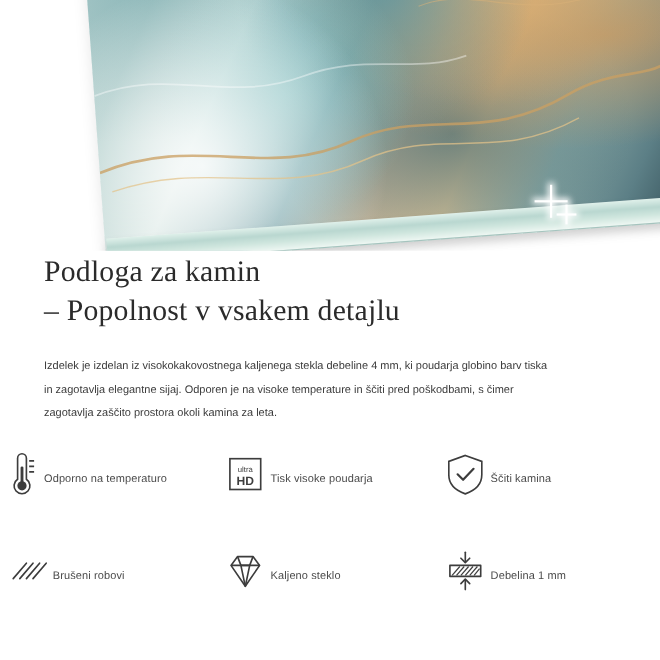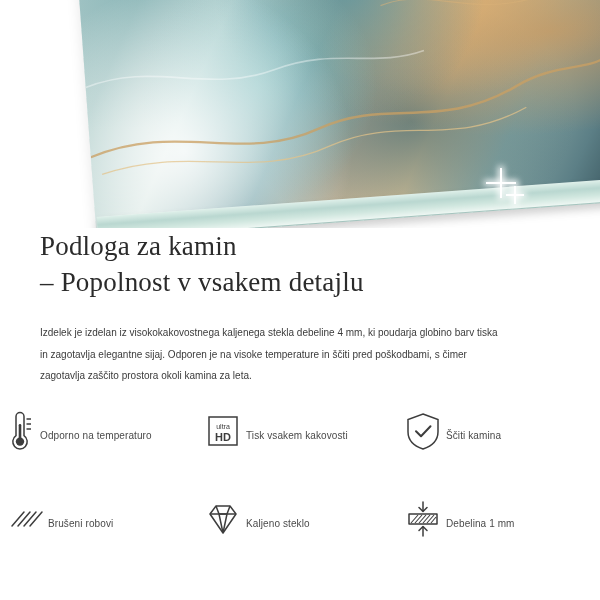--- a/index.html
+++ b/index.html
@@ -211,21 +211,21 @@
     </div>
 
     <div class="feature">
       <div class="ic">
         <svg width="46" height="46" viewBox="0 0 46 46">
           <rect x="9" y="9" width="28" height="28" fill="none" stroke="#3d3d3d" stroke-width="1.5"></rect>
           <text x="23" y="21" text-anchor="middle" font-family="Liberation Sans, sans-serif" font-size="7" fill="#3d3d3d">ultra</text>
           <text x="23" y="32.5" text-anchor="middle" font-family="Liberation Sans, sans-serif" font-size="11" font-weight="bold" fill="#3d3d3d">HD</text>
         </svg>
       </div>
-      <div class="cap">Tisk vsakem kakovosti</div>
+      <div class="cap">Tisk visoke poudarja</div>
     </div>
 
     <div class="feature">
       <div class="ic">
         <svg width="46" height="46" viewBox="0 0 46 46">
           <path d="M23 6 L38 11.5 v12.2 C38 32.4 31.3 38.2 23 41 C14.7 38.2 8 32.4 8 23.7 V11.5 Z" fill="none" stroke="#3d3d3d" stroke-width="1.5"></path>
           <path d="M16 23.2 l5 5 9.5 -10" fill="none" stroke="#3d3d3d" stroke-width="2" stroke-linecap="round" stroke-linejoin="round"></path>
         </svg>
       </div>
       <div class="cap">Ščiti kamina</div>

